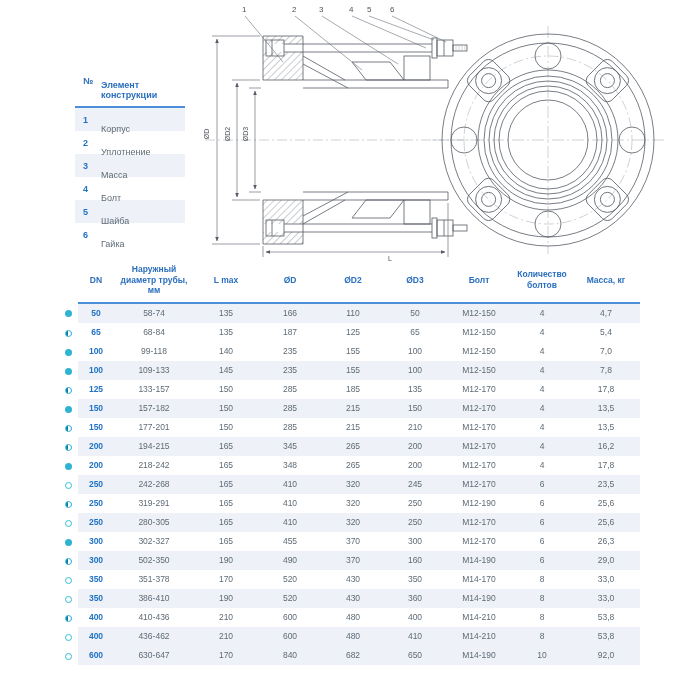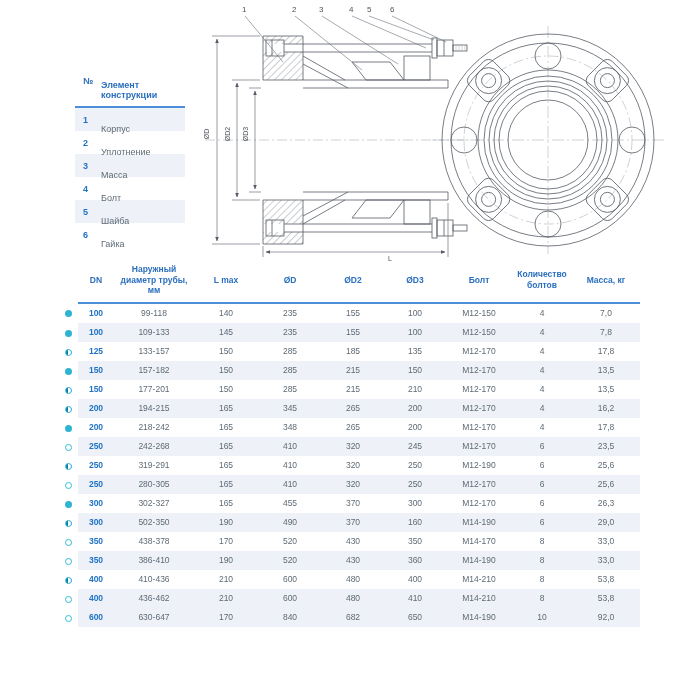--- a/index.html
+++ b/index.html
@@ -248,20 +248,44 @@
         <th>L max</th>
         <th>ØD</th>
         <th>ØD2</th>
         <th>ØD3</th>
         <th>Болт</th>
         <th>Количество болтов</th>
         <th>Масса, кг</th>
       </tr>
     </thead>
     <tbody>
+        <tr class="striped">
+          <td class="icon-cell"><span class="dot filled"></span></td>
+          <td class="dn">50</td>
+          <td>58-74</td>
+          <td>135</td>
+          <td>166</td>
+          <td>110</td>
+          <td>50</td>
+          <td>M12-150</td>
+          <td>4</td>
+          <td>4,7</td>
+        </tr>
+        <tr>
+          <td class="icon-cell"><span class="dot half"></span></td>
+          <td class="dn">65</td>
+          <td>68-84</td>
+          <td>135</td>
+          <td>187</td>
+          <td>125</td>
+          <td>65</td>
+          <td>M12-150</td>
+          <td>4</td>
+          <td>5,4</td>
+        </tr>
         <tr>
           <td class="icon-cell"><span class="dot filled"></span></td>
           <td class="dn">100</td>
           <td>99-118</td>
           <td>140</td>
           <td>235</td>
           <td>155</td>
           <td>100</td>
           <td>M12-150</td>
           <td>4</td>
@@ -395,21 +419,21 @@
           <td>490</td>
           <td>370</td>
           <td>160</td>
           <td>M14-190</td>
           <td>6</td>
           <td>29,0</td>
         </tr>
         <tr>
           <td class="icon-cell"><span class="dot open"></span></td>
           <td class="dn">350</td>
-          <td>438-378</td>
+          <td>351-378</td>
           <td>170</td>
           <td>520</td>
           <td>430</td>
           <td>350</td>
           <td>M14-170</td>
           <td>8</td>
           <td>33,0</td>
         </tr>
         <tr class="striped">
           <td class="icon-cell"><span class="dot open"></span></td>

